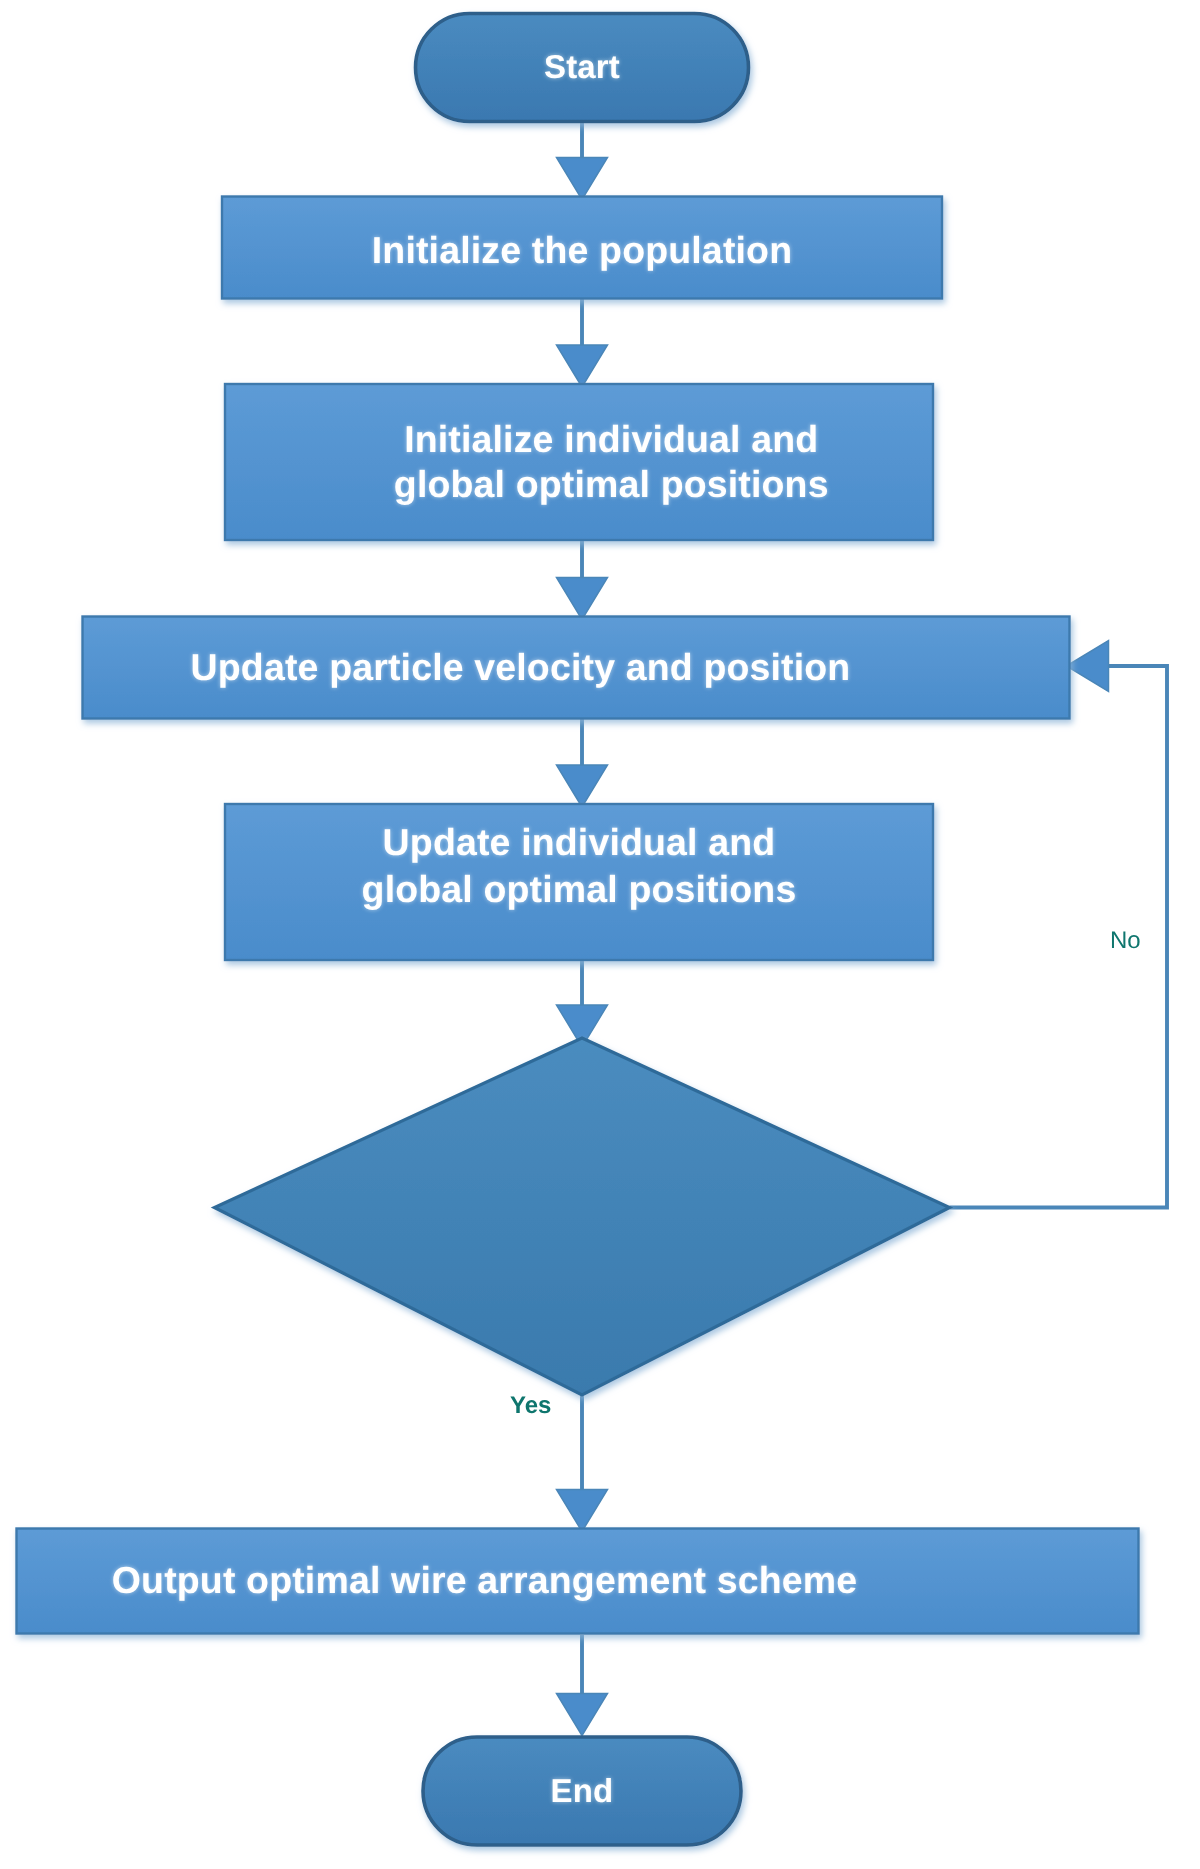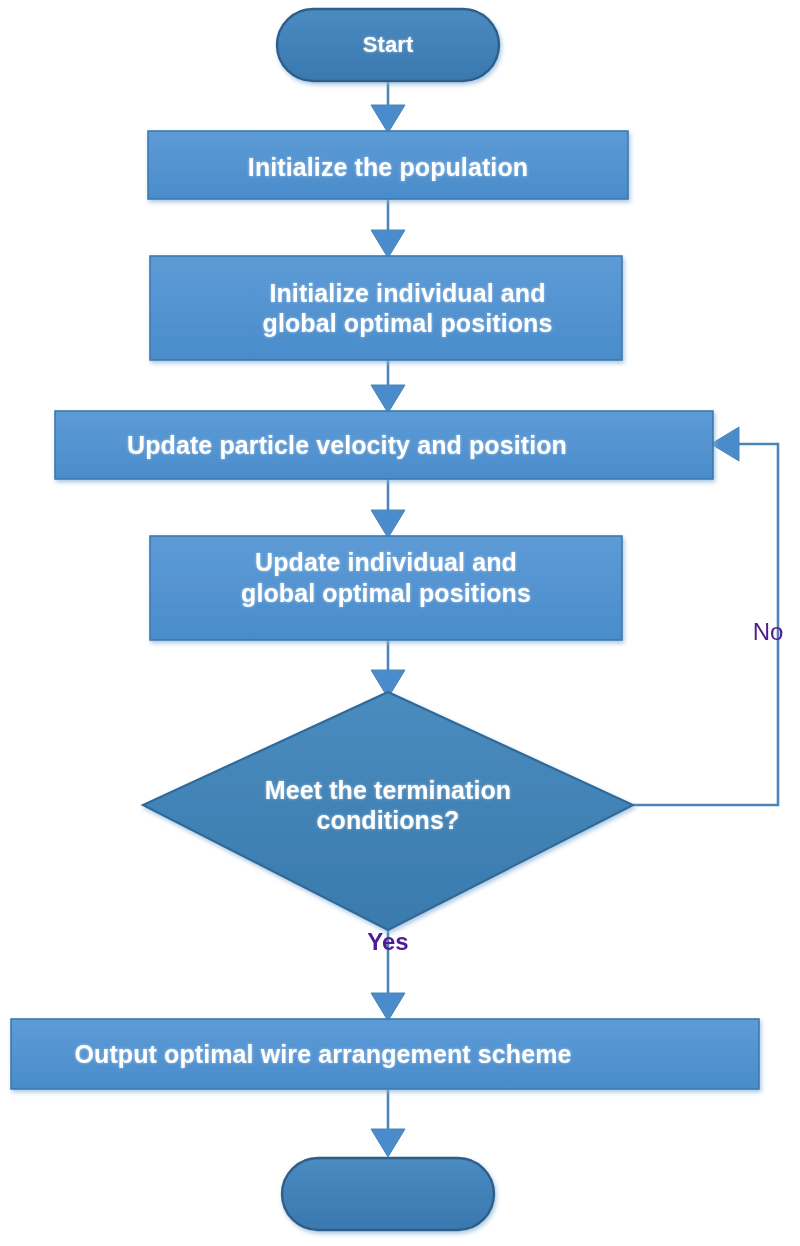--- a/index.html
+++ b/index.html
@@ -39,26 +39,26 @@
     letter-spacing: 0.1px;
     text-shadow: 0 0 3px rgba(255,255,255,0.55);
     pointer-events: none;
     white-space: pre-line;
   }
   .terminator-label {
     font-size: 22px;
   }
   .edge-label {
     position: absolute;
-    color: #4c1d95;
+    color: #0f766e;
     font-family: "Liberation Sans", sans-serif;
     font-weight: normal;
-    font-size: 24px;
+    font-size: 16px;
     line-height: 1;
-    text-align: center;
+    text-align: left;
   }
 </style>
 </head>
 <body>
 
 <div id="flow-root">
 
   <svg id="flow-svg" viewBox="0 0 800 1246">
     <defs>
       <linearGradient id="gProcess" x1="0" y1="0" x2="0" y2="1">
@@ -130,23 +130,22 @@
   <div class="node-label" style="left:148px; top:131px; width:480px; height:72px;">Initialize the population</div>
 
   <div class="node-label" style="left:150px; top:256px; width:491px; height:104px;margin-left:12px;">Initialize individual and
 global optimal positions</div>
 
   <div class="node-label" style="left:55px; top:411px; width:584px; height:68px;">Update particle velocity and position</div>
 
   <div class="node-label" style="left:150px; top:536px; width:472px; height:83px;">Update individual and
 global optimal positions</div>
 
-  <div class="node-label" style="left:178px; top:753px; width:420px; height:104px;">Meet the termination
-conditions?</div>
 
   <div class="node-label" style="left:11px; top:1019px; width:624px; height:70px;">Output optimal wire arrangement scheme</div>
 
+  <div class="node-label terminator-label" style="left:282px; top:1158px; width:212px; height:72px;">End</div>
 
   <div class="edge-label" style="left:740px; top:620px; width:56px;">No</div>
 
   <div class="edge-label" style="left:340px; top:930px; width:96px;font-weight:bold;">Yes</div>
 
 </div>
 
 </body></html>

